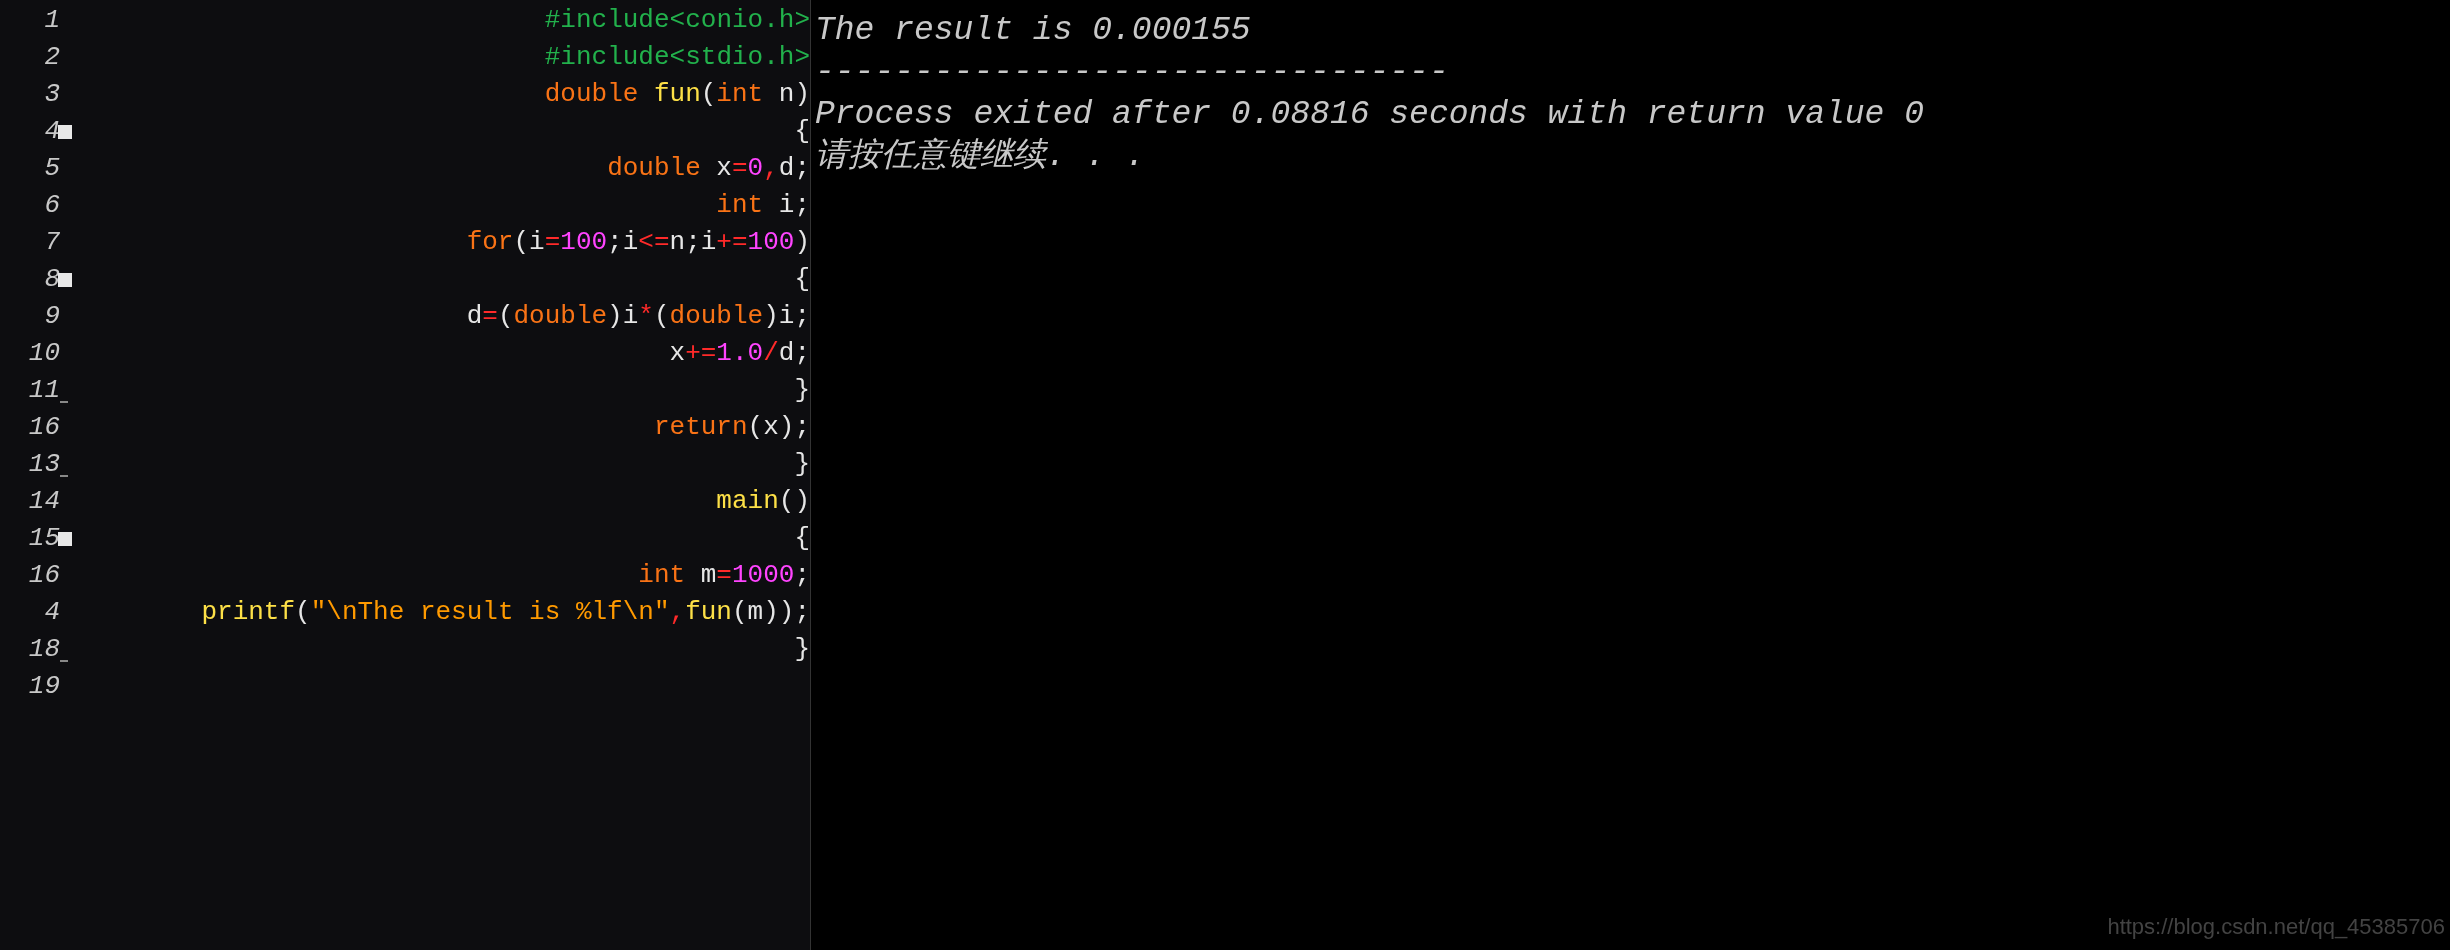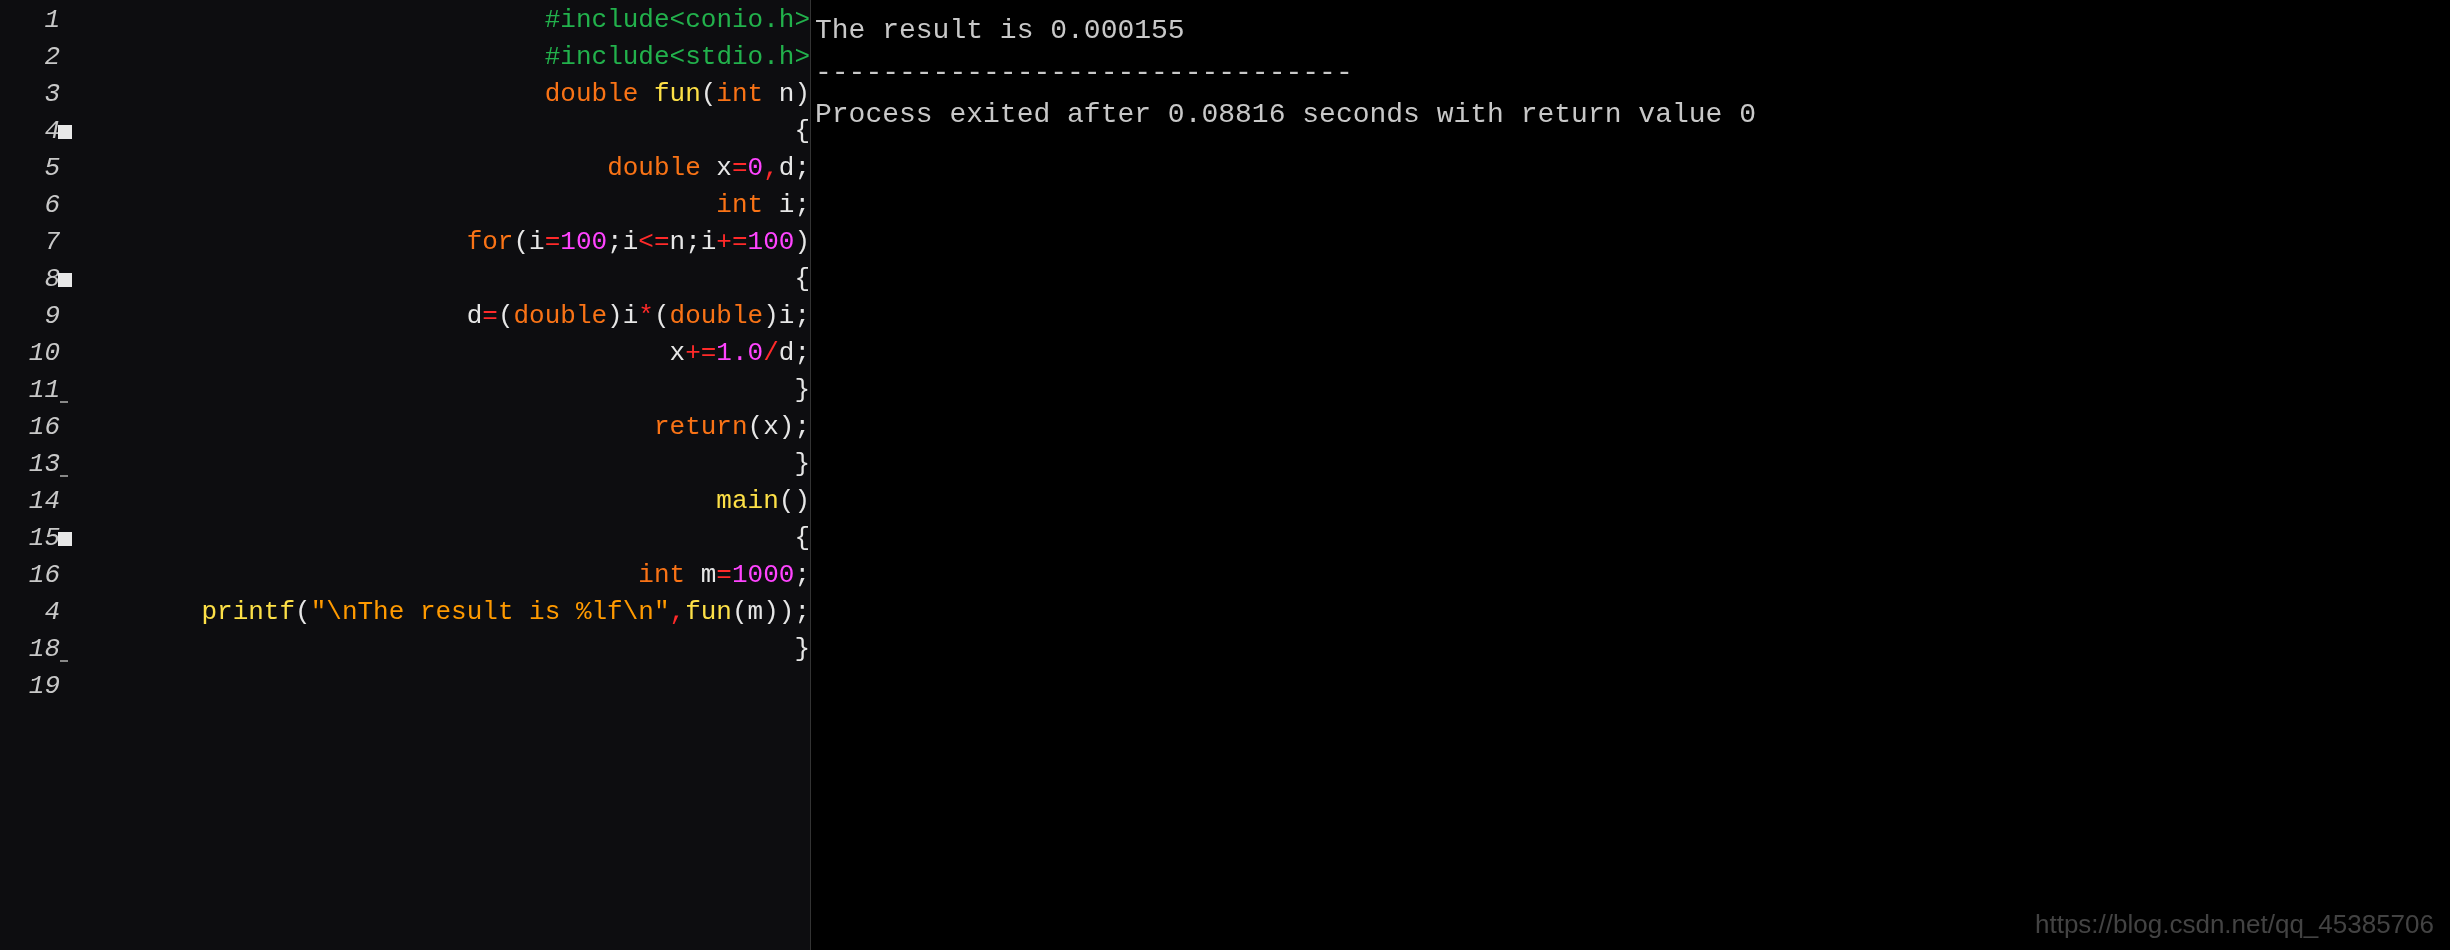--- a/index.html
+++ b/index.html
@@ -63,33 +63,34 @@
   .tok-par  { color: #e6e6e6; }
   .tok-br   { color: #e6e6e6; }
   .tok-str  { color: #ff9a00; }
   .tok-semi { color: #e6e6e6; }
 
   .console-panel {
     flex: 1;
     background: #000;
     color: #c8c8c8;
     font-family: "NSimSun","SimSun","Courier New",monospace;
-    font-size: 28px;
+    font-size: 33px;
     line-height: 42px;
     padding: 10px 4px 0 4px;
     border-left: 1px solid #333;
+    font-style: italic;
   }
   .console-panel .out-line { white-space: pre; }
   .watermark {
     position: absolute;
-    right: 16px;
+    right: 5px;
     bottom: 10px;
     color: #7a7a7a;
     font-family: Arial, sans-serif;
-    font-size: 26px;
+    font-size: 22px;
     opacity: .55;
   }
 </style>
 </head>
 <body>
 
 <div class="editor-panel">
   <div class="gutter" id="gutter">
       <div class="ln">1</div>
       <div class="ln">2</div>
@@ -112,15 +113,16 @@
       <div class="ln">19</div>
     </div>
   <div class="code" id="code"><div class="row"><span class="tok-pp">#include&lt;conio.h&gt;</span></div><div class="row"><span class="tok-pp">#include&lt;stdio.h&gt;</span></div><div class="row"><span class="tok-kw">double </span><span class="tok-fn">fun</span><span class="tok-par">(</span><span class="tok-kw">int </span><span class="tok-id">n</span><span class="tok-par">)</span></div><div class="row"><span class="tok-br">{</span></div><div class="row"><span class="tok-id">    </span><span class="tok-kw">double </span><span class="tok-id">x</span><span class="tok-op">=</span><span class="tok-num">0</span><span class="tok-op">,</span><span class="tok-id">d</span><span class="tok-semi">;</span></div><div class="row"><span class="tok-id">    </span><span class="tok-kw">int </span><span class="tok-id">i</span><span class="tok-semi">;</span></div><div class="row"><span class="tok-id">    </span><span class="tok-kw">for</span><span class="tok-par">(</span><span class="tok-id">i</span><span class="tok-op">=</span><span class="tok-num">100</span><span class="tok-semi">;</span><span class="tok-id">i</span><span class="tok-op">&lt;=</span><span class="tok-id">n</span><span class="tok-semi">;</span><span class="tok-id">i</span><span class="tok-op">+=</span><span class="tok-num">100</span><span class="tok-par">)</span></div><div class="row"><span class="tok-id">    </span><span class="tok-br">{</span></div><div class="row"><span class="tok-id">        d</span><span class="tok-op">=</span><span class="tok-par">(</span><span class="tok-kw">double</span><span class="tok-par">)</span><span class="tok-id">i</span><span class="tok-op">*</span><span class="tok-par">(</span><span class="tok-kw">double</span><span class="tok-par">)</span><span class="tok-id">i</span><span class="tok-semi">;</span></div><div class="row"><span class="tok-id">        x</span><span class="tok-op">+=</span><span class="tok-num">1.0</span><span class="tok-op">/</span><span class="tok-id">d</span><span class="tok-semi">;</span></div><div class="row"><span class="tok-id">    </span><span class="tok-br">}</span></div><div class="row"><span class="tok-id">    </span><span class="tok-kw">return</span><span class="tok-par">(</span><span class="tok-id">x</span><span class="tok-par">)</span><span class="tok-semi">;</span></div><div class="row"><span class="tok-br">}</span></div><div class="row"><span class="tok-fn">main</span><span class="tok-par">()</span></div><div class="row"><span class="tok-br">{</span></div><div class="row"><span class="tok-id">    </span><span class="tok-kw">int </span><span class="tok-id">m</span><span class="tok-op">=</span><span class="tok-num">1000</span><span class="tok-semi">;</span></div><div class="row"><span class="tok-id">    </span><span class="tok-fn">printf</span><span class="tok-par">(</span><span class="tok-str">"\nThe result is %lf\n"</span><span class="tok-op">,</span><span class="tok-fn">fun</span><span class="tok-par">(</span><span class="tok-id">m</span><span class="tok-par">))</span><span class="tok-semi">;</span></div><div class="row"><span class="tok-br">}</span></div><div class="row"><span class="tok-id"></span></div></div>
 </div>
 
 <div class="console-panel" id="console">
     <div class="out-line">The result is 0.000155</div>
     <div class="out-line"></div>
     <div class="out-line">--------------------------------</div>
     <div class="out-line">Process exited after 0.08816 seconds with return value 0</div>
+    <div class="out-line">请按任意键继续. . .</div>
   </div>
 
 <div class="watermark">https://blog.csdn.net/qq_45385706</div>
 
 </body></html>

